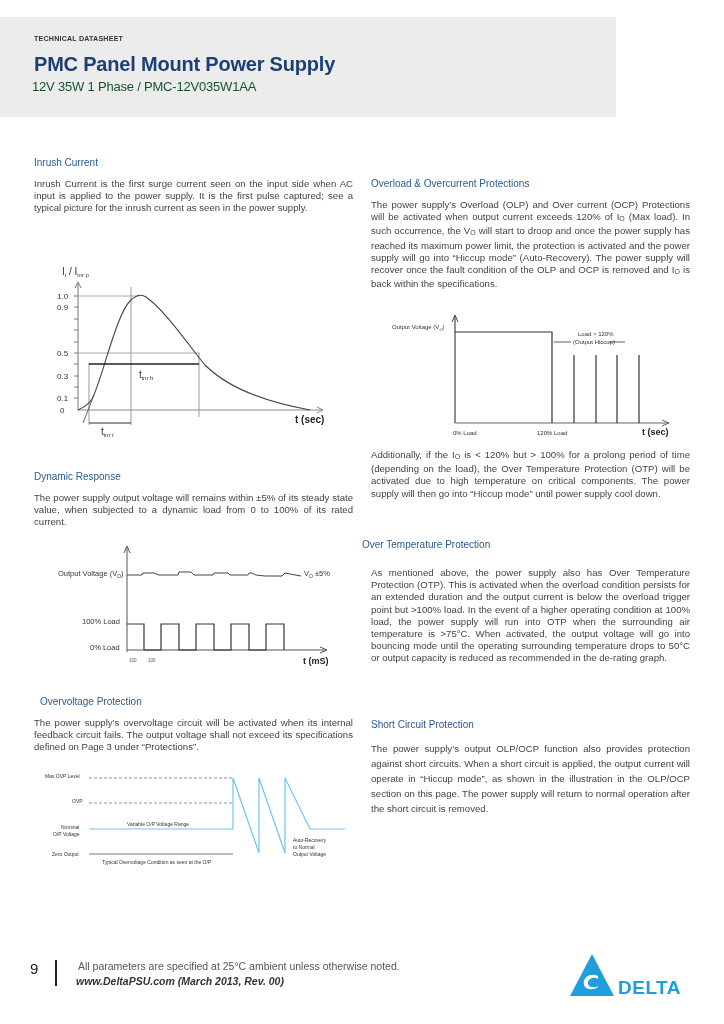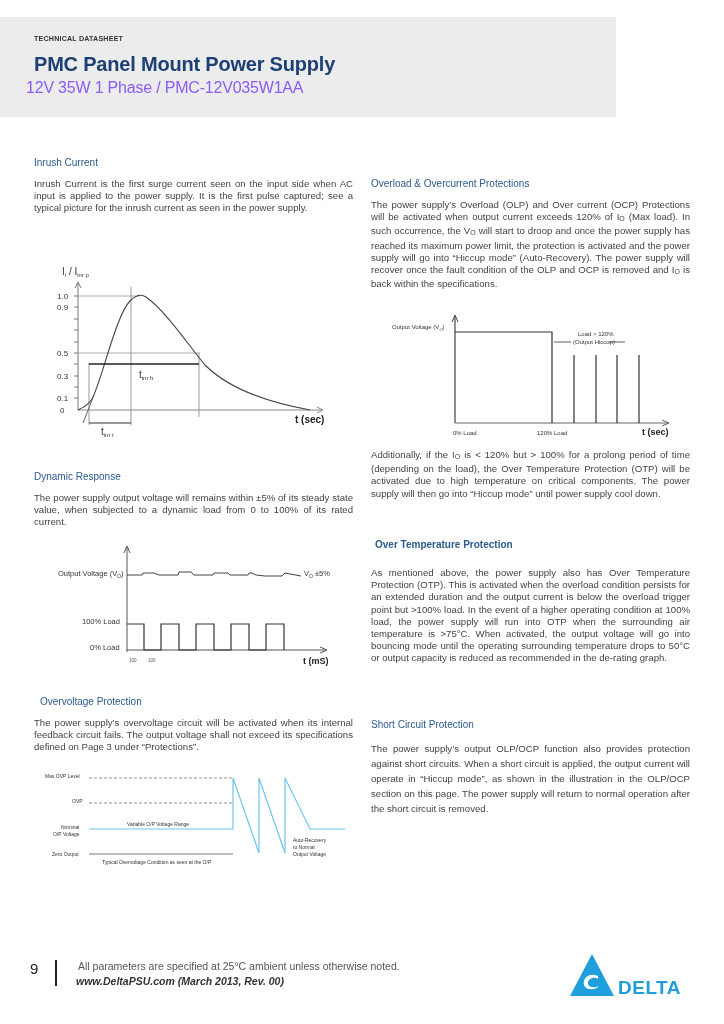--- a/index.html
+++ b/index.html
@@ -2,21 +2,21 @@
 <html><head>
 <meta charset="utf-8">
 <style>
   * { box-sizing: border-box; margin: 0; padding: 0; }
   html, body { width: 724px; height: 1024px; background: #ffffff; overflow: hidden; }
   body { position: relative; font-family: "Liberation Sans", sans-serif; color: #3a3a3a; }
 
   .header { position: absolute; left: 0; top: 17px; width: 616px; height: 100px; background: #ececec; text-align: right; }
   .header .kicker { position: absolute; left: 34px; top: 17px; font-size: 7.5px; font-weight: bold; letter-spacing: 0.2px; color: #333; transform: scaleX(0.95); transform-origin: left; }
   .header .title { position: absolute; left: 34px; top: 36px; font-size: 20px; font-weight: bold; color: #1c3f74; letter-spacing: -0.2px; }
-  .header .subtitle { position: absolute; left: 26px; top: 62px; font-size: 16px; color: #8b5cf6; letter-spacing: -0.2px; }
+  .header .subtitle { position: absolute; left: 32px; top: 62px; font-size: 13px; color: #14532d; letter-spacing: -0.2px; }
 
   .section-title { position: absolute; font-size: 10px; color: #2b5b8e; text-align: center; }
   .para { position: absolute; font-size: 9.6px; line-height: 12.2px; color: #444; text-align: justify; }
   .sub { font-size: 7px; vertical-align: -1px; }
 
   svg text { font-family: "Liberation Sans", sans-serif; }
 
   .footer-page { position: absolute; left: 30px; top: 960px; font-size: 15px; color: #222; }
   .footer-bar { position: absolute; left: 55px; top: 960px; width: 2px; height: 26px; background: #222; }
   .footer-note { position: absolute; left: 78px; top: 960px; font-size: 10.5px; color: #555; }
@@ -143,21 +143,21 @@
   <text x="188" y="34" font-size="6" fill="#333">(Output Hiccup)</text>
   <line x1="169" y1="32" x2="186" y2="32" stroke="#333" stroke-width="0.8"></line>
   <line x1="224" y1="32" x2="240" y2="32" stroke="#333" stroke-width="0.8"></line>
   <text x="68" y="125" font-size="6" fill="#333">0% Load</text>
   <text x="152" y="125" font-size="6" fill="#333">120% Load</text>
   <text x="257" y="125" font-size="9" font-weight="bold" fill="#222">t (sec)</text>
 </svg>
 
 <div class="para" style="left:371px; top:449px; width:319px;"><span>Additionally, if the I</span><span class="sub">O</span><span> is &lt; 120% but &gt; 100% for a prolong period of time (depending on the load), the Over Temperature Protection (OTP) will be activated due to high temperature on critical components. The power supply will then go into “Hiccup mode” until power supply cool down.</span></div>
 
-<div class="section-title" style="left:375px; top:539px;font-weight:bold;">Over Temperature Protection</div>
+<div class="section-title" style="left:362px; top:539px;">Over Temperature Protection</div>
 <div class="para" style="left:371px; top:567px; width:319px;">As mentioned above, the power supply also has Over Temperature Protection (OTP). This is activated when the overload condition persists for an extended duration and the output current is below the overload trigger point but &gt;100% load. In the event of a higher operating condition at 100% load, the power supply will run into OTP when the surrounding air temperature is &gt;75°C. When activated, the output voltage will go into bouncing mode until the operating surrounding temperature drops to 50°C or output capacity is reduced as recommended in the de-rating graph.</div>
 
 <div class="section-title" style="left:371px; top:719px;">Short Circuit Protection</div>
 <div class="para" style="left:371px; top:741px; width:319px; line-height:15px;">The power supply’s output OLP/OCP function also provides protection against short circuits. When a short circuit is applied, the output current will operate in “Hiccup mode”, as shown in the illustration in the OLP/OCP section on this page. The power supply will return to normal operation after the short circuit is removed.</div>
 
 <div class="footer-page">9</div>
 <div class="footer-bar"></div>
 <div class="footer-note">All parameters are specified at 25°C ambient unless otherwise noted.</div>
 <div class="footer-url">www.DeltaPSU.com (March 2013, Rev. 00)</div>
 

